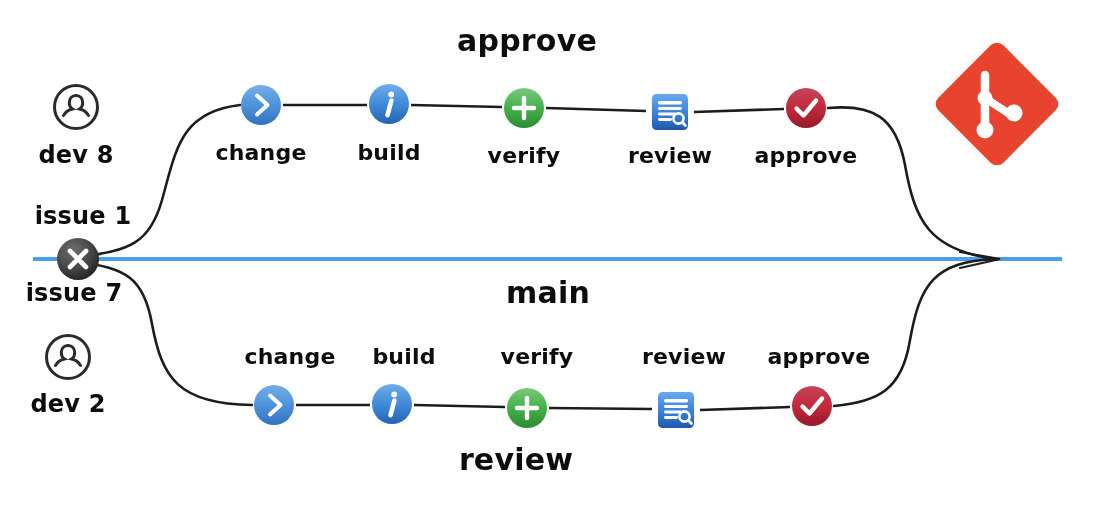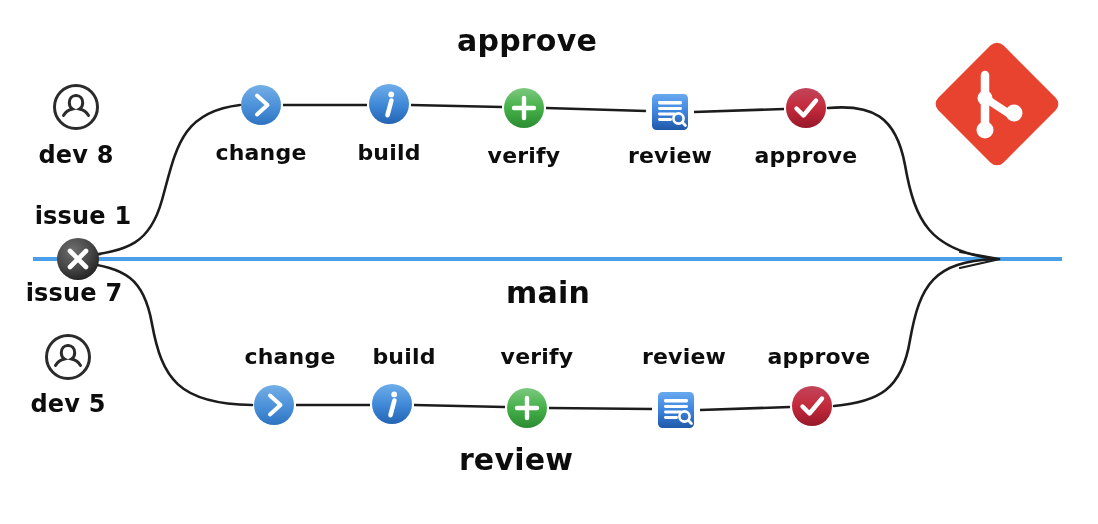--- a/index.html
+++ b/index.html
@@ -119,21 +119,21 @@
   </div>
   <div class="label label-actor" style="left:76px; top:155px;">dev 8</div>
 
   <div class="avatar" style="left:68px; top:357px;">
     <svg viewBox="0 0 48 48" xmlns="http://www.w3.org/2000/svg">
       <circle cx="24" cy="24" r="21.5" fill="none" stroke="#2b2b2b" stroke-width="3"></circle>
       <path d="M24 12.5c-4.1 0-6.7 3.2-6.7 7.2 0 3.0 1.5 5.3 3.2 6.3 -4.2 1.0 -7.4 3.6 -9.0 6.4" fill="none" stroke="#2b2b2b" stroke-width="3" stroke-linecap="round"></path>
       <path d="M24 12.5c4.1 0 6.7 3.2 6.7 7.2 0 3.0 -1.5 5.3 -3.2 6.3 4.2 1.0 7.4 3.6 9.0 6.4" fill="none" stroke="#2b2b2b" stroke-width="3" stroke-linecap="round"></path>
     </svg>
   </div>
-  <div class="label label-actor" style="left:68px; top:404px;">dev 5</div>
+  <div class="label label-actor" style="left:68px; top:404px;">dev 2</div>
 
   <div class="label label-issue" style="left:83px; top:216px;">issue 1</div>
 
   <div class="node issue-node" style="left:78px; top:259px;">
     <svg viewBox="0 0 46 46" xmlns="http://www.w3.org/2000/svg">
       <defs>
         <radialGradient id="gIssue" cx="38%" cy="30%" r="78%">
           <stop offset="0%" stop-color="#6e6e6e"></stop>
           <stop offset="55%" stop-color="#474747"></stop>
           <stop offset="100%" stop-color="#1d1d1d"></stop>

